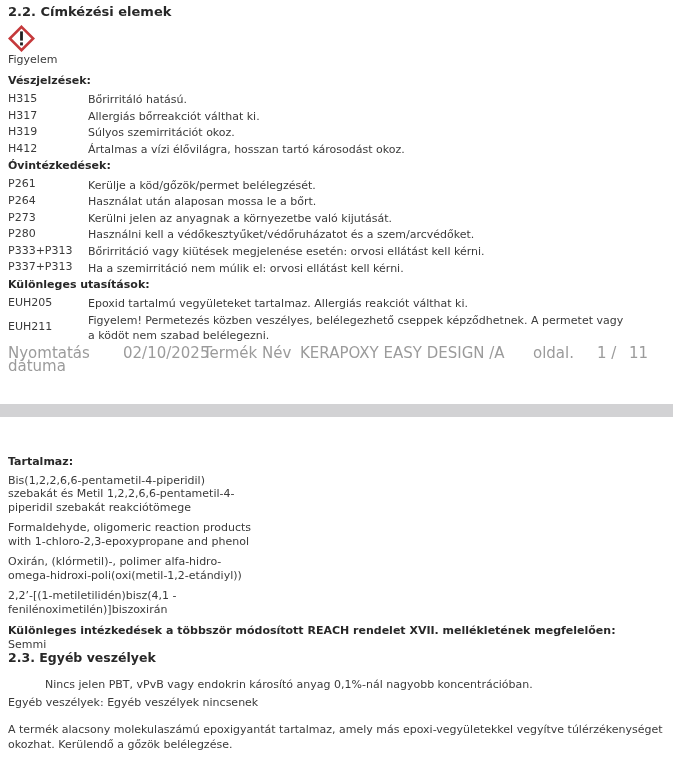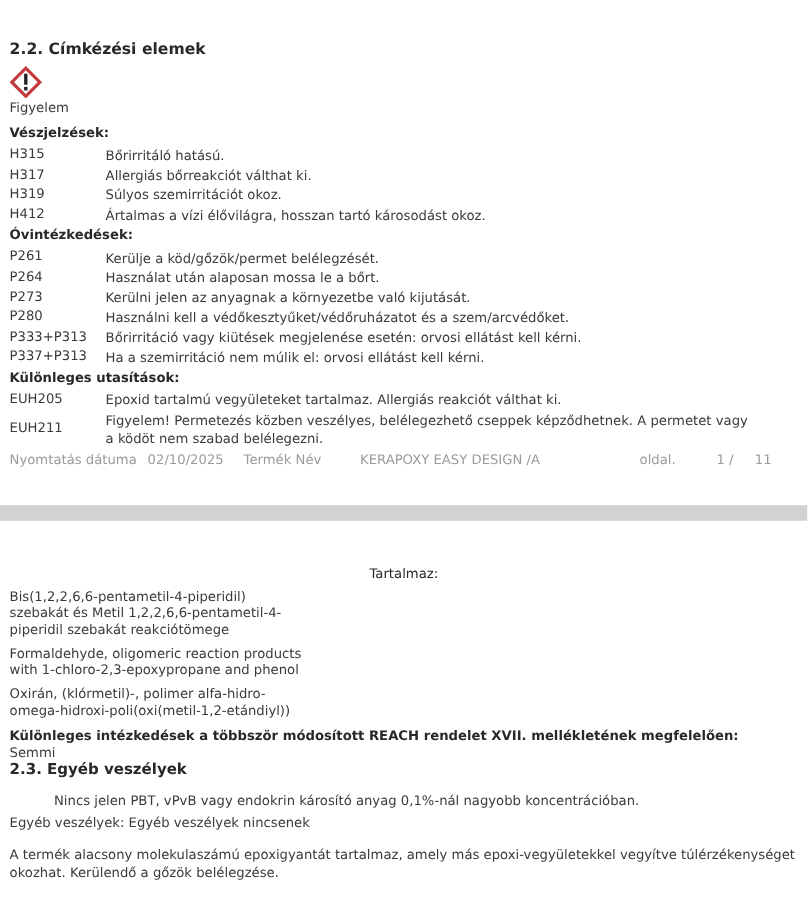--- a/index.html
+++ b/index.html
@@ -6,21 +6,21 @@
   .doc {
     position: relative;
     width: 673px;
     height: 768px;
     background: #fff;
     font-family: "DejaVu Sans", "Liberation Sans", sans-serif;
     font-size: 11px;
     color: #3a3a3a;
     overflow: hidden;
   }
-  .page1 { padding: 4px 8px 0 8px; margin-top: 30px; }
+  .page1 { padding: 4px 8px 0 8px; }
   .page2 { padding: 0 8px; }
 
   .h-main {
     font-size: 13px;
     font-weight: bold;
     line-height: 15px;
     color: #282828;
     margin: 0 0 6px 0;
   }
   .h-sub {
@@ -51,43 +51,42 @@
 
   .stmt-heading { margin-top: 2px; margin-bottom: 4px; }
   .stmt-row { display: flex; line-height: 16.6px; align-items: center; }
   .stmt-code { width: 80px; flex: none; }
   .stmt-text { flex: 1; line-height: 15px; padding-top: 1px; max-width: 545px; }
 
   .footer {
     display: flex;
     margin-top: 4px;
     color: var(--footer-text-gray, #9b9b9b);
-    font-size: 11px;
+    font-size: 15px;
     line-height: 13px;
   }
   .f-print-label { width: 115px; flex: none; }
   .f-print-date  { width: 80px;  flex: none; }
   .f-prod-label  { width: 97px;  flex: none; }
   .f-prod-name   { width: 233px; flex: none; }
   .f-page-label  { width: 64px;  flex: none; }
   .f-page-cur    { width: 32px;  flex: none; }
   .f-page-tot    { flex: 1; }
 
   .page-sep {
     height: 13px;
     background: var(--page-separator-gray, #d2d2d4);
     margin-top: 31px;
   }
 
   .contains-h {
-    font-weight: normal;
+    font-weight: bold;
     color: #282828;
     line-height: 13px;
     margin-top: 38px;
-    text-align: center;
   }
   .chem {
     white-space: pre-line;
     line-height: 13.5px;
     margin-top: 6px;
   }
   .chem + .chem { margin-top: 7px; }
 
   .reach-h {
     font-weight: bold;
@@ -194,20 +193,22 @@
   <div class="page2">
     <div class="contains-h">Tartalmaz:</div>
 
     <div class="chem">Bis(1,2,2,6,6-pentametil-4-piperidil)
 szebakát és Metil 1,2,2,6,6-pentametil-4-
 piperidil szebakát reakciótömege</div>
     <div class="chem">Formaldehyde, oligomeric reaction products
 with 1-chloro-2,3-epoxypropane and phenol</div>
     <div class="chem">Oxirán, (klórmetil)-, polimer alfa-hidro-
 omega-hidroxi-poli(oxi(metil-1,2-etándiyl))</div>
+    <div class="chem">2,2’-[(1-metiletilidén)bisz(4,1 -
+fenilénoximetilén)]biszoxirán</div>
 
     <div class="reach-h">Különleges intézkedések a többször módosított REACH rendelet XVII. mellékletének megfelelően:</div>
     <div class="reach-val">Semmi</div>
 
     <div class="h23">2.3. Egyéb veszélyek</div>
     <div class="pbt">Nincs jelen PBT, vPvB vagy endokrin károsító anyag 0,1%-nál nagyobb koncentrációban.</div>
     <div class="other-hazards">Egyéb veszélyek: Egyéb veszélyek nincsenek</div>
     <div class="epoxy-note">A termék alacsony molekulaszámú epoxigyantát tartalmaz, amely más epoxi-vegyületekkel vegyítve túlérzékenységet okozhat. Kerülendő a gőzök belélegzése.</div>
   </div>
 </div>

